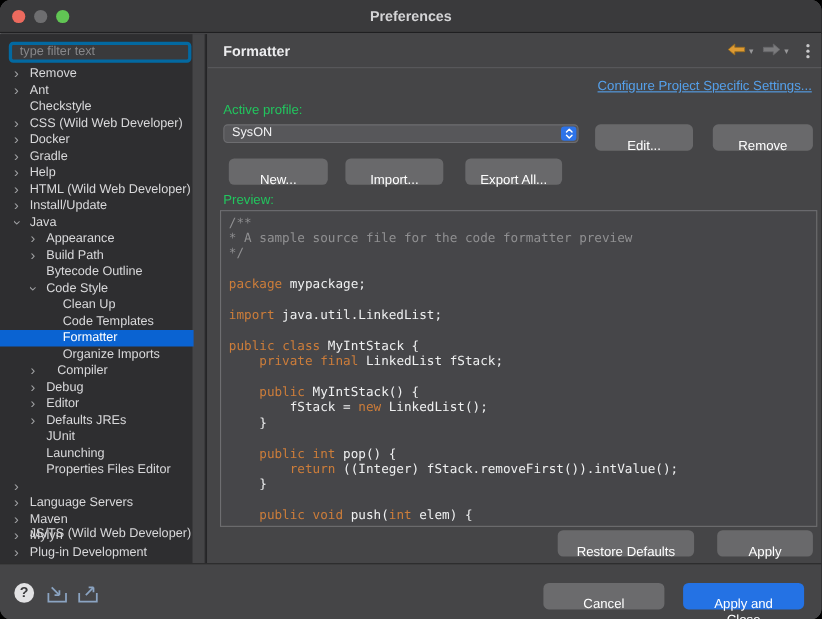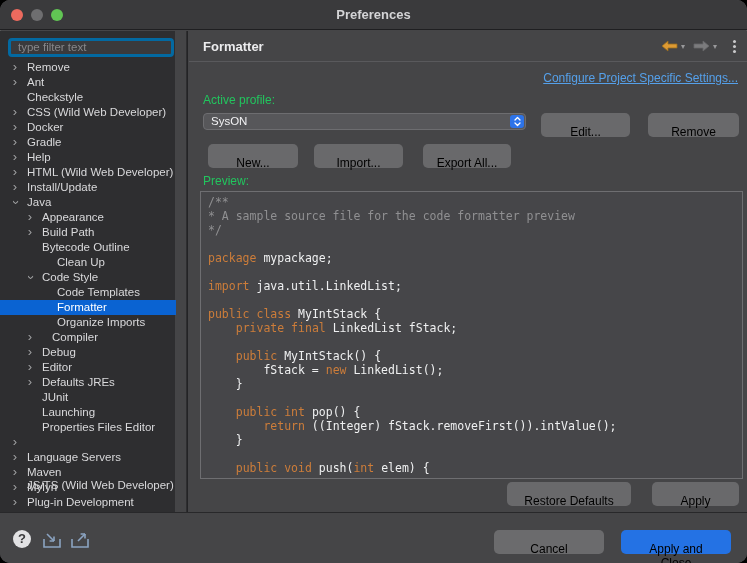--- a/index.html
+++ b/index.html
@@ -44,21 +44,21 @@
   .cfglink { position:absolute; top:40px; right:9px; font-size:12px; color:#55a0ea; text-decoration:underline; cursor:pointer; }
 
   .lbl { position:absolute; font-size:12px; color:#22c55e; }
 
   .pselect { position:absolute; left:14px; top:82px; width:323px; height:17px; background:#57575a; border:1px solid #6d6d70;
              border-radius:4px; }
   .pselect .val { position:absolute; left:7px; top:0; height:15px; line-height:15px; font-size:11.5px; color:#f2f2f4; }
   .stepper { position:absolute; right:1px; top:1px; width:14px; height:13px; border-radius:3px; background:#2d73e8;
              display:flex; align-items:center; justify-content:center; }
 
-  .btn { position:absolute; background:#69696b; border:none; border-radius:5px; color:#000000; font-size:12px;
+  .btn { position:absolute; background:#69696b; border:none; border-radius:5px; color:#ffffff; font-size:12px;
          font-family:"Liberation Sans", sans-serif; text-align:center; padding:12px; cursor:pointer; }
 
   .preview-box { position:absolute; left:11px; top:160px; width:543px; height:288px; background:#464649;
                  border:1px solid #6e6e71; overflow:hidden; }
   .code { padding:3px 7px; font-family:"DejaVu Sans Mono", monospace; font-size:11.5px; line-height:14px; white-space:pre; }
   .tok-c { color:#909092; }
   .tok-k { color:#cd7d3a; }
   .tok-p { color:#eff0f1; }
 
   
@@ -131,25 +131,25 @@
           <span class="tlabel" style="left: 42px;">Appearance</span>
         </div>
         <div class="trow">
           <span class="chev collapsed" style="left: 24px;">›</span>
           <span class="tlabel" style="left: 42px;">Build Path</span>
         </div>
         <div class="trow">
           <span class="tlabel" style="left: 42px;">Bytecode Outline</span>
         </div>
         <div class="trow">
-          <span class="tlabel" style="left: 57px;">Clean Up</span>
-        </div>
-        <div class="trow">
           <span class="chev expanded" style="left: 24px;">›</span>
           <span class="tlabel" style="left: 42px;">Code Style</span>
+        </div>
+        <div class="trow">
+          <span class="tlabel" style="left: 57px;">Clean Up</span>
         </div>
         <div class="trow">
           <span class="tlabel" style="left: 57px;">Code Templates</span>
         </div>
         <div class="trow sel">
           <span class="tlabel" style="left: 57px;">Formatter</span>
         </div>
         <div class="trow">
           <span class="tlabel" style="left: 57px;">Organize Imports</span>
         </div>

